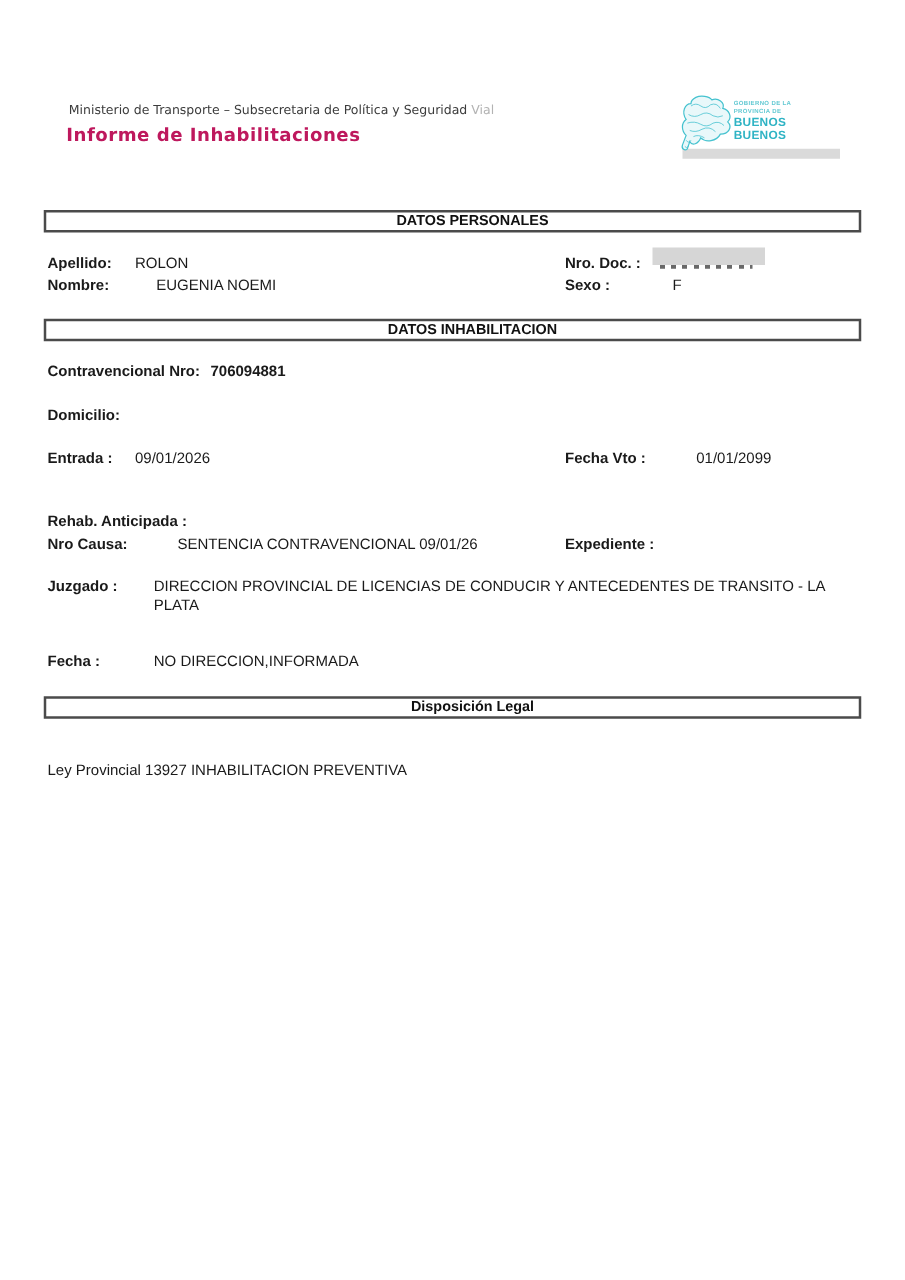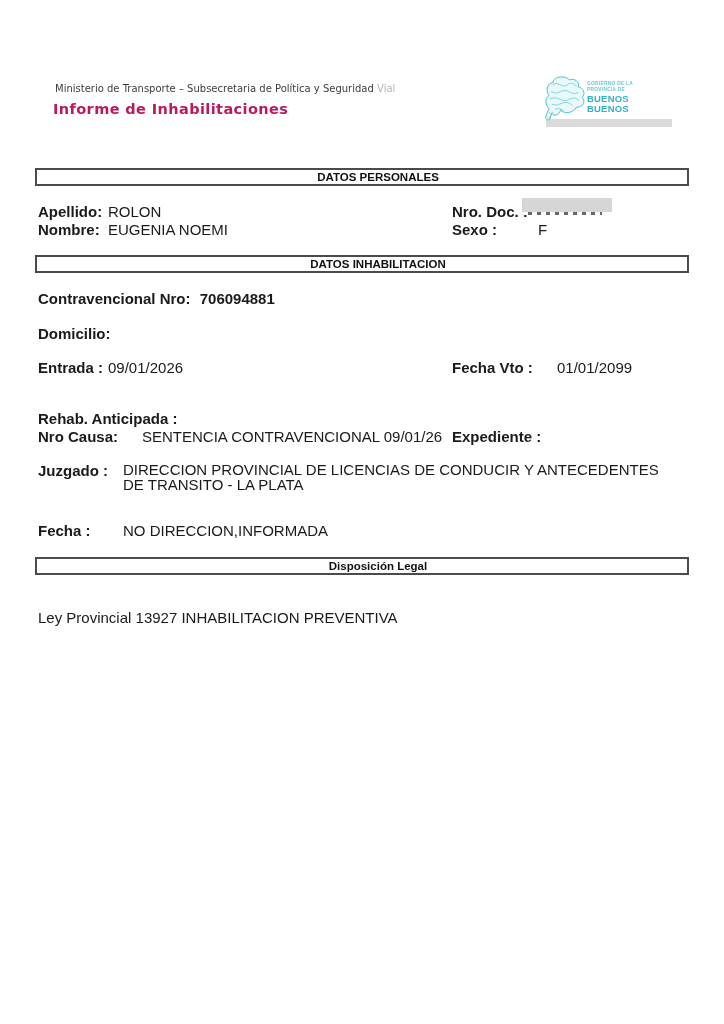--- a/index.html
+++ b/index.html
@@ -35,21 +35,21 @@
     background:#dadada; z-index:1;
   }
   
   .secbox{
     position:absolute; left:35px; width:654px; height:18px; box-sizing:border-box;
     border:2px solid #4b4b4b; background:#fff;
     display:flex; align-items:center; justify-content:center;padding-left:32px;
   }
   .secbox .sectitle{font-size:11.5px; font-weight:bold; color:#111;}
   
-  .f{position:absolute; font-size:15px; white-space:nowrap;}
+  .f{position:absolute; font-size:12px; white-space:nowrap;}
   .lbl{font-weight:bold;}
   .val{font-weight:normal;}
   .wrapval{white-space:normal; line-height:15px;}
   .inlinepair .lbl, .inlinepair .val{font-weight:bold;}
   .inlinepair .val{margin-left:5px;}
   
   .redaction{
     position:absolute; left:522px; top:167px; width:90px; height:14px;
     background:#d6d6d6;
   }
@@ -86,21 +86,21 @@
   <div class="secbox" style="top:137px;">
     <span class="sectitle">DATOS PERSONALES</span>
   </div>
 
   <span class="f lbl" style="left:38px; top:172px;">Apellido:</span>
   <span class="f val" style="left:108px; top:172px;">ROLON</span>
   <span class="f lbl" style="left:452px; top:172px;">Nro. Doc. :</span>
   <div class="redaction"></div>
 
   <span class="f lbl" style="left:38px; top:190px;">Nombre:</span>
-  <span class="f val" style="left:108px; top:190px;">EUGENIA NOEMI</span>
+  <span class="f val" style="left:125px; top:190px;">EUGENIA NOEMI</span>
   <span class="f lbl" style="left:452px; top:190px;">Sexo :</span>
   <span class="f val" style="left:538px; top:190px;">F</span>
 
   <div class="secbox" style="top:224px;">
     <span class="sectitle">DATOS INHABILITACION</span>
   </div>
 
   <span class="f inlinepair" style="left:38px; top:259px;">
     <span class="lbl">Contravencional Nro:</span>
     <span class="val">706094881</span>

